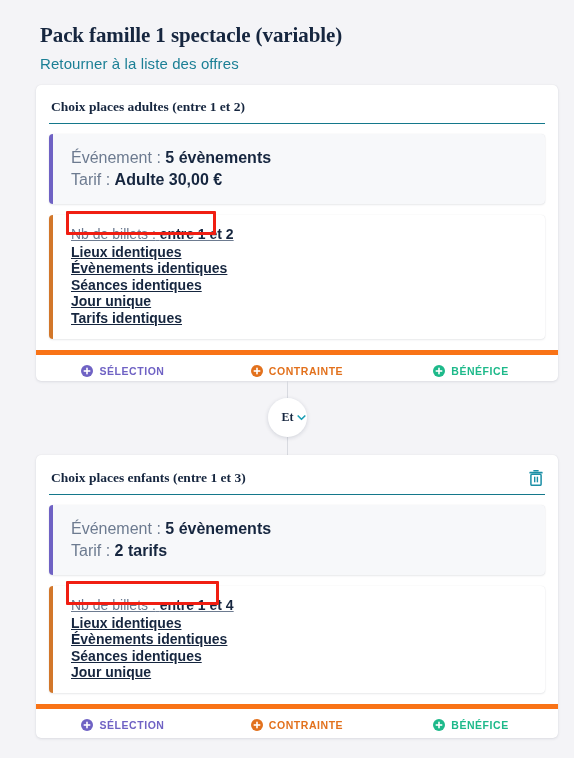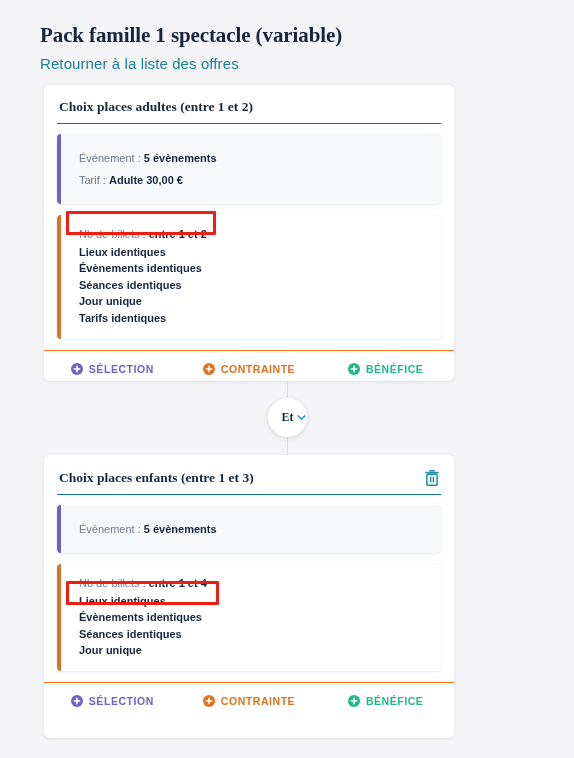--- a/index.html
+++ b/index.html
@@ -38,22 +38,22 @@
     font-size: 15px;
     color: #1b7f95;
     text-decoration: none;
     cursor: pointer;
     letter-spacing: 0.1px;
   }
 
   
   .card {
     position: absolute;
-    left: 44px;
-    width: 410px;
+    left: 36px;
+    width: 522px;
     background: #ffffff;
     border-radius: 5px;
     box-shadow: 0 1px 3px rgba(20,30,60,0.10), 0 0 1px rgba(20,30,60,0.10);
   }
   #card-1 { top: 85px; height: 296px; }
   #card-2 { top: 455px; height: 283px; }
 
   .card-head {
     position: relative;
     margin: 0 13px;
@@ -102,49 +102,50 @@
   .block-selection::before { background: #6f62c4; }
 
   .block-constraint {
     background: #ffffff;
     padding-top: 11px;
     padding-bottom: 12px;
   }
   .block-constraint::before { background: #d2772a; }
 
   .kv-line {
-    font-size: 11px;
+    font-size: 16px;
     color: #6d7b90;
     line-height: 22px;
     white-space: nowrap;
   }
   .kv-line b {
     color: #16263f;
     font-weight: bold;
   }
 
   .constraint-line {
-    font-size: 11px;
+    font-size: 14px;
     font-weight: bold;
     color: #16263f;
     line-height: 16.6px;
     white-space: nowrap;
+    text-decoration: underline;
   }
   .constraint-line.kv {
     font-weight: normal;
     color: #6d7b90;
     margin-bottom: 1px;
   }
   .constraint-line.kv b { color: #16263f; }
 
   
   .actions {
     display: flex;
     align-items: flex-end;
-    border-top: 1px solid #f97316;
+    border-top: 5px solid #f97316;
     height: 38px;
     margin-top: 1px;
   }
   .action-btn {
     flex: 1 1 0;
     display: flex;
     align-items: center;
     justify-content: center;
     gap: 6px;
     font-size: 10.5px;
@@ -291,20 +292,24 @@
         <rect x="8.7" y="7.7" width="1.4" height="5.6" fill="#1b8fa6"></rect>
       </svg>
     </div>
     <div class="card-body">
 
       <div class="block block-selection">
         <div class="kv-line">
           <span>Événement :</span>
           <b>5 évènements</b>
         </div>
+        <div class="kv-line">
+          <span>Tarif :</span>
+          <b>2 tarifs</b>
+        </div>
       </div>
 
       <div class="block block-constraint">
         <div class="constraint-line kv">
           <span>Nb de billets :</span>
           <b>entre 1 et 4</b>
         </div>
         <div class="constraint-line">Lieux identiques</div>
         <div class="constraint-line">Évènements identiques</div>
         <div class="constraint-line">Séances identiques</div>

